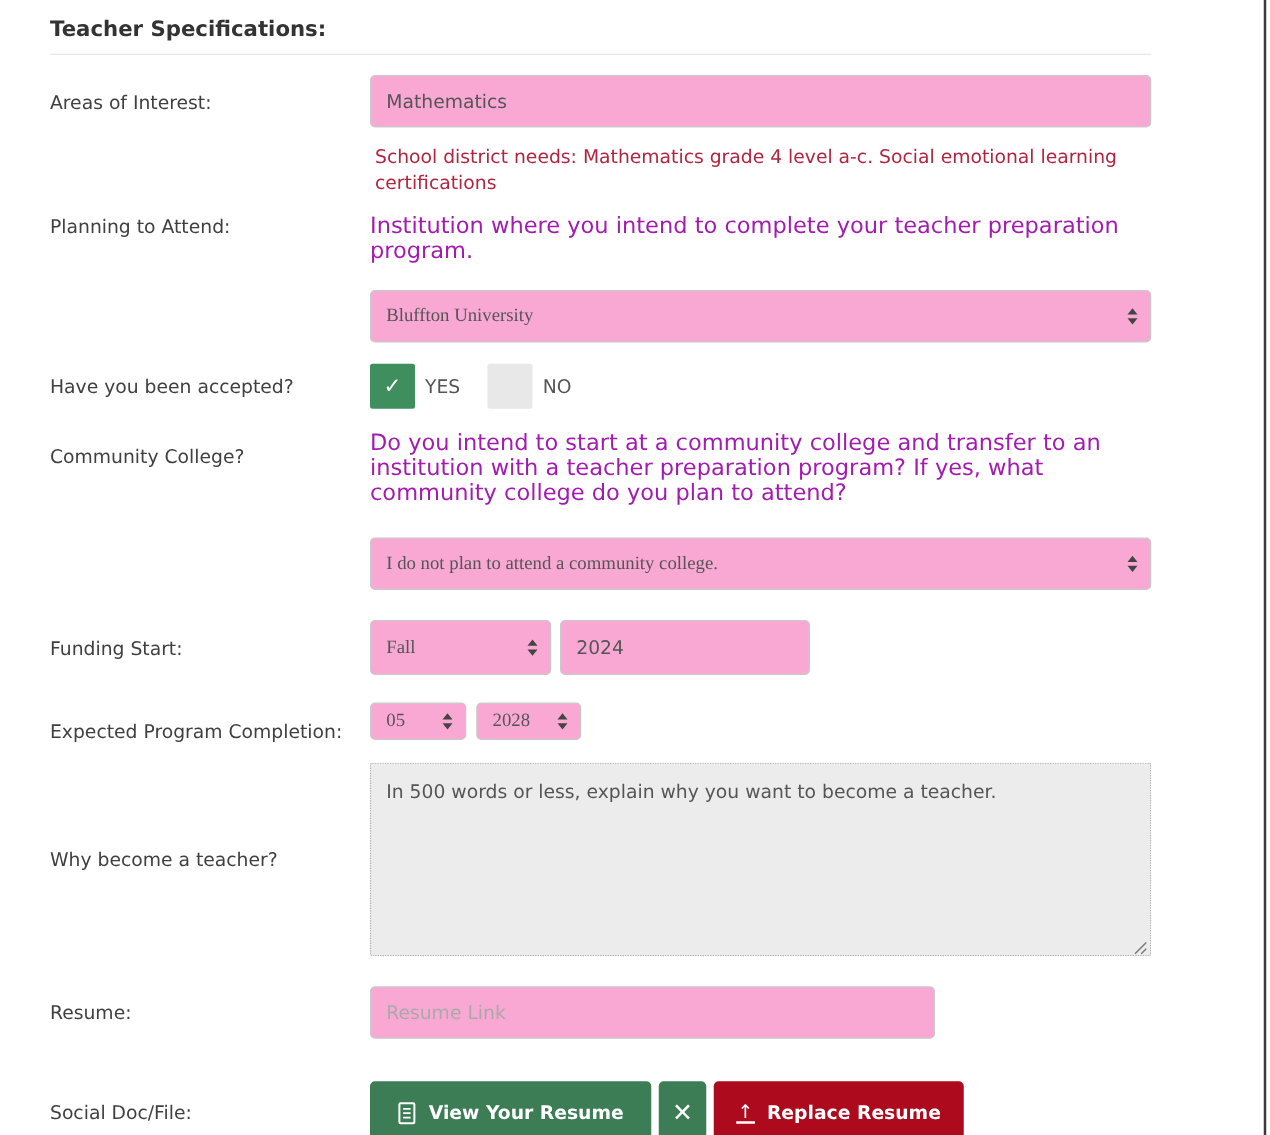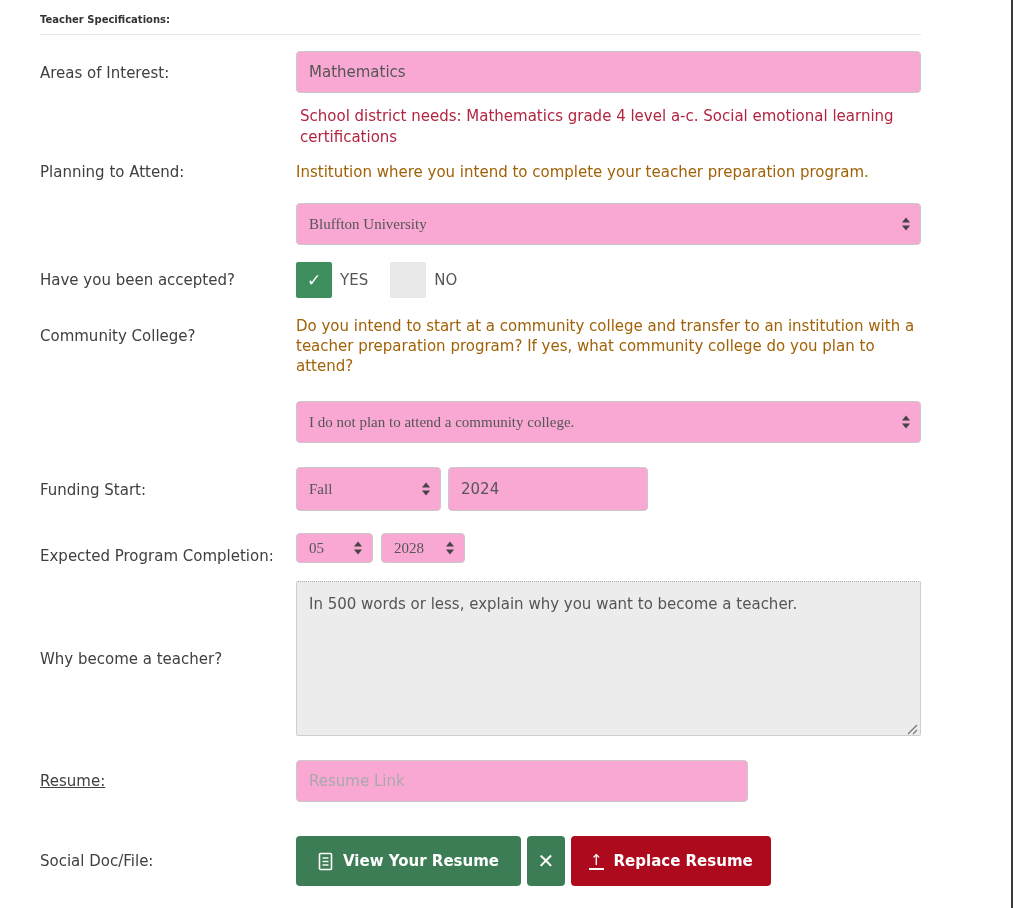--- a/index.html
+++ b/index.html
@@ -14,21 +14,21 @@
     width: 1013px;
     height: 908px;
     border-right: 2px solid #3a3a3a;
     background: #fff;
   }
   .content {
     padding: 14px 0 0 40px;
     width: 921px;
   }
   .section-header {
-    font-size: 10px;
+    font-size: 17px;
     font-weight: bold;
     color: #333;
     padding-bottom: 9px;
     border-bottom: 1px solid #e8e8e8;
     width: 881px;
     margin-bottom: 16px;
   }
   .form-row { display: flex; align-items: flex-start; }
   .col-label {
     width: 256px;
@@ -75,22 +75,22 @@
 
   .note-red {
     color: #b2243f;
     font-size: 15px;
     line-height: 21px;
     max-width: 615px;
     margin-top: 13px;
     padding-left: 4px;
   }
   .helper {
-    color: #a16207;
-    font-size: 15px;
+    color: #a21caf;
+    font-size: 18px;
     line-height: 20px;
   }
 
   .checkbox-group { display: flex; align-items: center; }
   .checkbox {
     width: 36px; height: 36px;
     border-radius: 2px;
     display: flex; align-items: center; justify-content: center;
     cursor: pointer;
   }
@@ -161,21 +161,21 @@
   .row-funding { margin-bottom: 22px; }
   .row-funding .fake-select { width: 145px; height: 44px; }
   .row-funding .text-input { width: 200px; height: 44px; margin-left: 7px; }
   .row-completion .col-label { padding-top: 13px; }
   .row-completion { margin-bottom: 15px; }
   .row-completion .fake-select { height: 30px; text-align: center; }
   .sel-month { width: 77px; }
   .sel-year { width: 84px; margin-left: 8px; }
   .row-why .col-label { padding-top: 68px; }
   .row-why { margin-bottom: 20px; }
-  .row-resume .col-label { padding-top: 11px; text-decoration: underline; }
+  .row-resume .col-label { padding-top: 11px; }
   .row-resume { margin-bottom: 34px; }
   .row-resume .text-input { width: 452px; }
   .row-doc .col-label { padding-top: 15px; }
 </style>
 </head>
 <body>
 
 <div class="panel">
   <div class="content">
 

